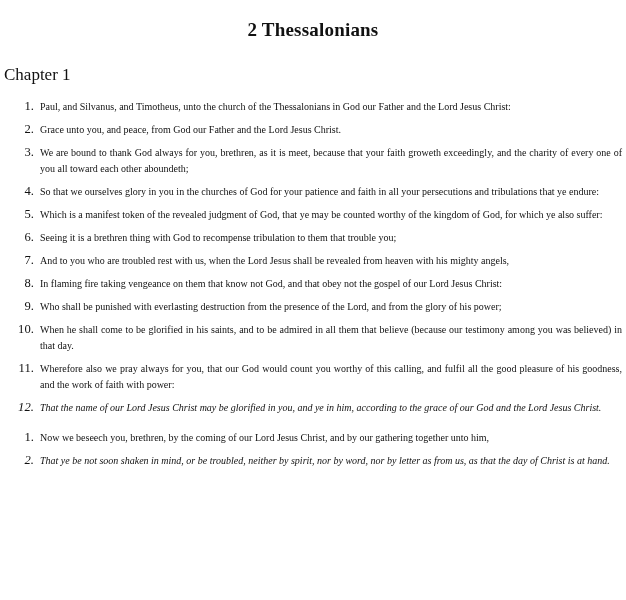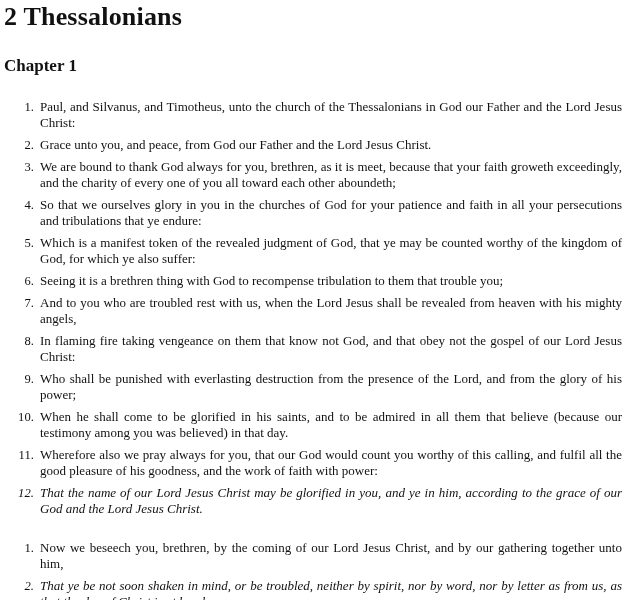--- a/index.html
+++ b/index.html
@@ -13,37 +13,38 @@
     overflow: hidden;
     font-family: "Liberation Serif", "DejaVu Serif", serif;
     color: #111111;
   }
   .page {
     width: 626px;
     box-sizing: border-box;
     padding: 0 4px;
   }
   .book-title {
-    font-size: 26px;
+    text-align: center;
+    font-size: 19px;
     font-weight: bold;
     line-height: 1.1;
-    margin: 3px 0 0 0;
+    margin: 20px 0 0 0;
     letter-spacing: 0.2px;
   }
   .chapter-heading {
     font-size: 17px;
-    font-weight: bold;
+    font-weight: normal;
     margin: 24px 0 0 0;
     line-height: 1.2;
   }
   .verse-list {
     list-style-position: outside;
-    margin: 23px 0 0 0;
+    margin: 13px 0 0 0;
     padding-left: 33px;
-    font-size: 13px;
+    font-size: 10px;
     line-height: 16px;
   }
   .verse-list li {
     text-align: justify;
     margin-bottom: 6px;
     padding-left: 3px;
   }
   .verse-list li:last-child {
     margin-bottom: 0;
     font-style: italic;

